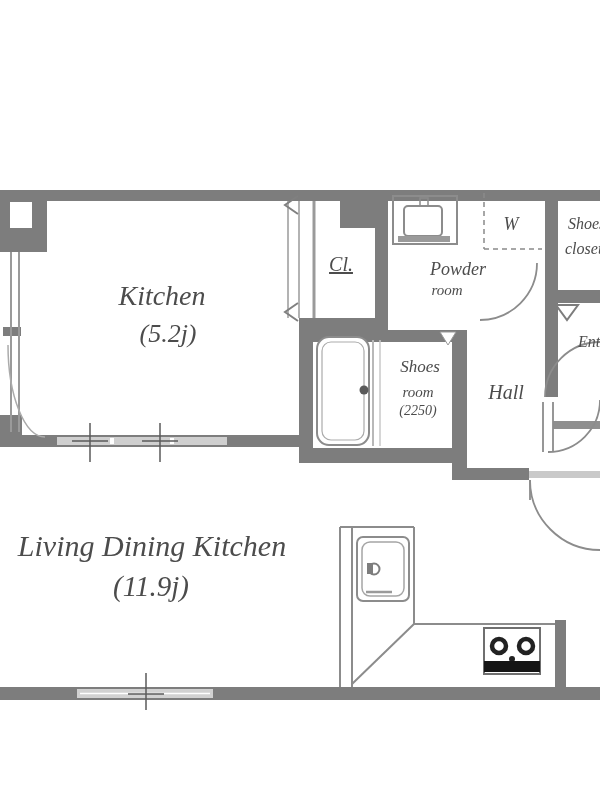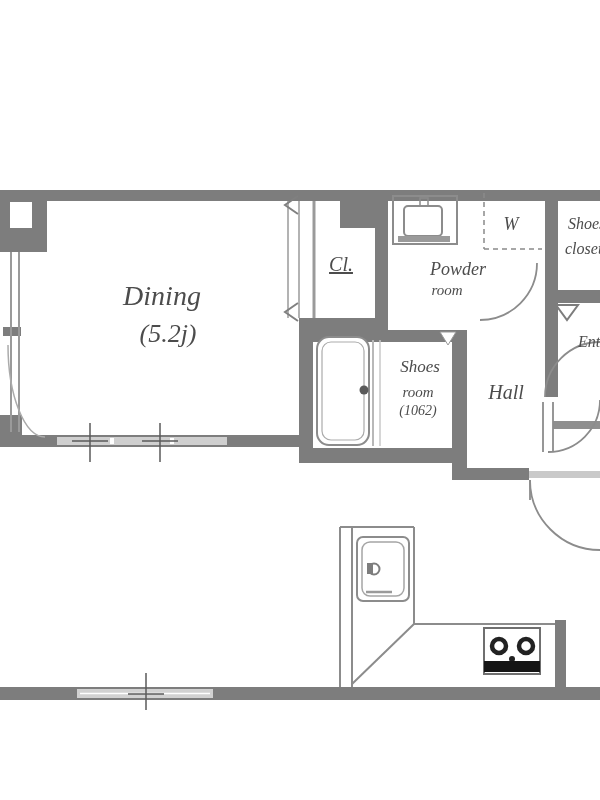--- a/index.html
+++ b/index.html
@@ -159,35 +159,37 @@
 
       <g>
         <rect x="484" y="628" width="56" height="46" fill="#ffffff" stroke="#6f6f6f" stroke-width="2"></rect>
         <circle cx="499" cy="646" r="7" fill="#ffffff" stroke="#222222" stroke-width="4.5"></circle>
         <circle cx="526" cy="646" r="7" fill="#ffffff" stroke="#222222" stroke-width="4.5"></circle>
         <circle cx="512" cy="659" r="3" fill="#222222"></circle>
         <rect x="484" y="661" width="56" height="11" fill="#151515"></rect>
       </g>
     </svg>
 
-    <div class="lbl" style="left:162px;top:296px;font-size:28px;">Dining</div>
+    <div class="lbl" style="left:162px;top:296px;font-size:28px;">Kitchen</div>
     <div class="lbl" style="left:168px;top:334px;font-size:26px;">(5.2j)</div>
 
     <div class="lbl" style="left:341px;top:264px;font-size:20px;text-decoration:underline;">Cl.</div>
 
     <div class="lbl" style="left:446px;top:269px;font-size:18px;margin-left:12px;">Powder</div>
     <div class="lbl" style="left:447px;top:290px;font-size:15px;">room</div>
 
     <div class="lbl" style="left:511px;top:224px;font-size:18px;">W</div>
 
     <div class="lbl corner" style="left:568px;top:216px;font-size:16px;">Shoes</div>
     <div class="lbl corner" style="left:565px;top:241px;font-size:16px;">closet</div>
 
     <div class="lbl" style="left:420px;top:366px;font-size:17px;">Shoes</div>
     <div class="lbl" style="left:418px;top:392px;font-size:15px;">room</div>
-    <div class="lbl" style="left:418px;top:411px;font-size:14px;">(1062)</div>
+    <div class="lbl" style="left:418px;top:411px;font-size:14px;">(2250)</div>
 
     <div class="lbl" style="left:506px;top:392px;font-size:20px;">Hall</div>
 
     <div class="lbl corner" style="left:578px;top:334px;font-size:16px;">Entrance</div>
 
+    <div class="lbl" style="left:152px;top:546px;font-size:30px;">Living Dining Kitchen</div>
+    <div class="lbl" style="left:151px;top:586px;font-size:29px;">(11.9j)</div>
   </div>
 </div>
 
 </body></html>

